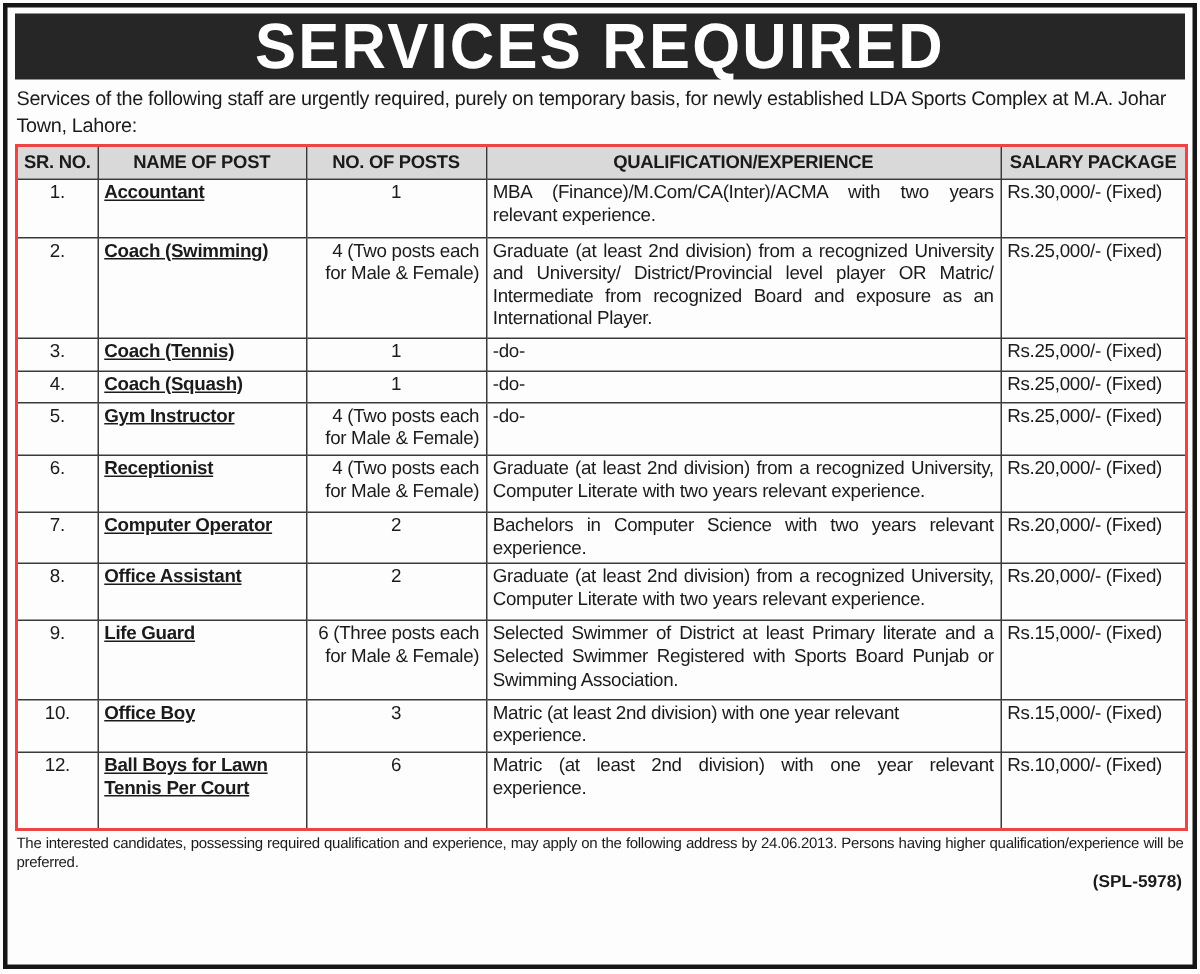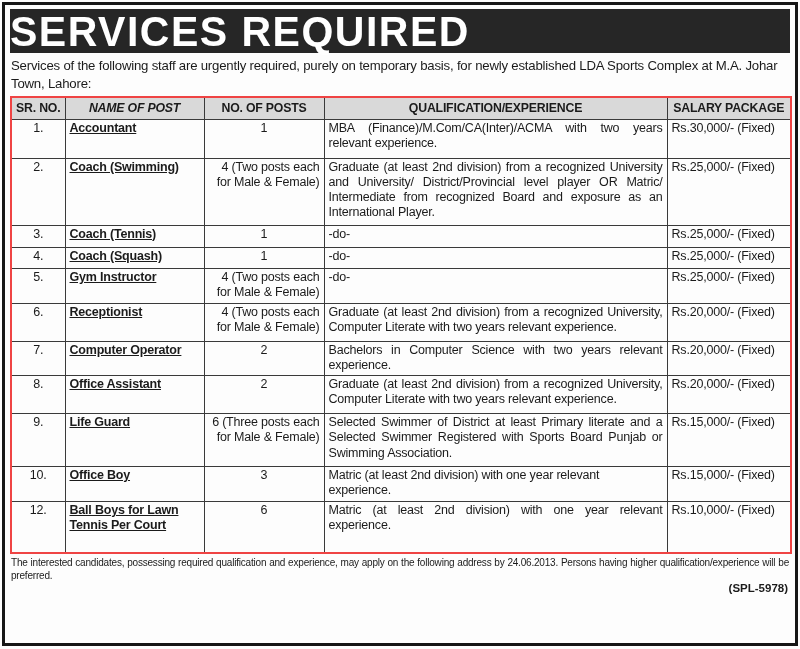--- a/index.html
+++ b/index.html
@@ -7,21 +7,21 @@
     position:relative;width:800px;height:649px;background:#fdfdfd;overflow:hidden;
     font-family:"Liberation Sans",sans-serif;color:#1b1b1b;box-sizing:border-box;
   }
   .frame{
     position:absolute;left:2px;top:2px;right:2px;bottom:3px;
     border:3px solid #161616;box-sizing:border-box;padding:4px 5px 5px 5px;
     background:#fdfdfd;
   }
   
   .title-bar{
-    background:#262626;height:44px;display:flex;align-items:center;justify-content:flex-start;
+    background:#262626;height:44px;display:flex;align-items:center;justify-content:center;
     margin-bottom:2px;
   }
   .title-bar span{
     color:#ffffff;font-weight:bold;font-size:41px;letter-spacing:1.5px;line-height:1;
     transform:scaleY(1.04);white-space:nowrap;
   }
   
   .intro{
     font-size:13.2px;line-height:1.35;padding:2px 1px 3px 1px;letter-spacing:-0.2px;
   }
@@ -32,21 +32,21 @@
   }
   table.jobs th,table.jobs td{
     border:1.5px solid #3a3a3a;vertical-align:top;padding:1px 4px 2px 4px;
     font-size:12.5px;line-height:1.22;letter-spacing:-0.2px;box-sizing:border-box;
     overflow:hidden;
   }
   table.jobs th{
     background:#d9d9d9;font-weight:bold;font-size:12.3px;padding:3px 4px;
     text-align:center;vertical-align:middle;white-space:nowrap;
   }
-  th.h-name{text-align:left;font-style:italic;}
+  th.h-name{text-align:left;}
   .col-sr{width:54px;}
   .col-name{width:139px;}
   .col-posts{width:120px;}
   .col-qual{width:343px;}
   .col-salary{width:124px;}
   td.c-sr{text-align:center;}
   td.c-name{font-weight:bold;font-size:12.8px;text-decoration:underline;}
   td.c-posts{text-align:right;padding-left:5px;}
   td.c-posts.center{text-align:center;}
   td.c-qual{text-align:justify;}

